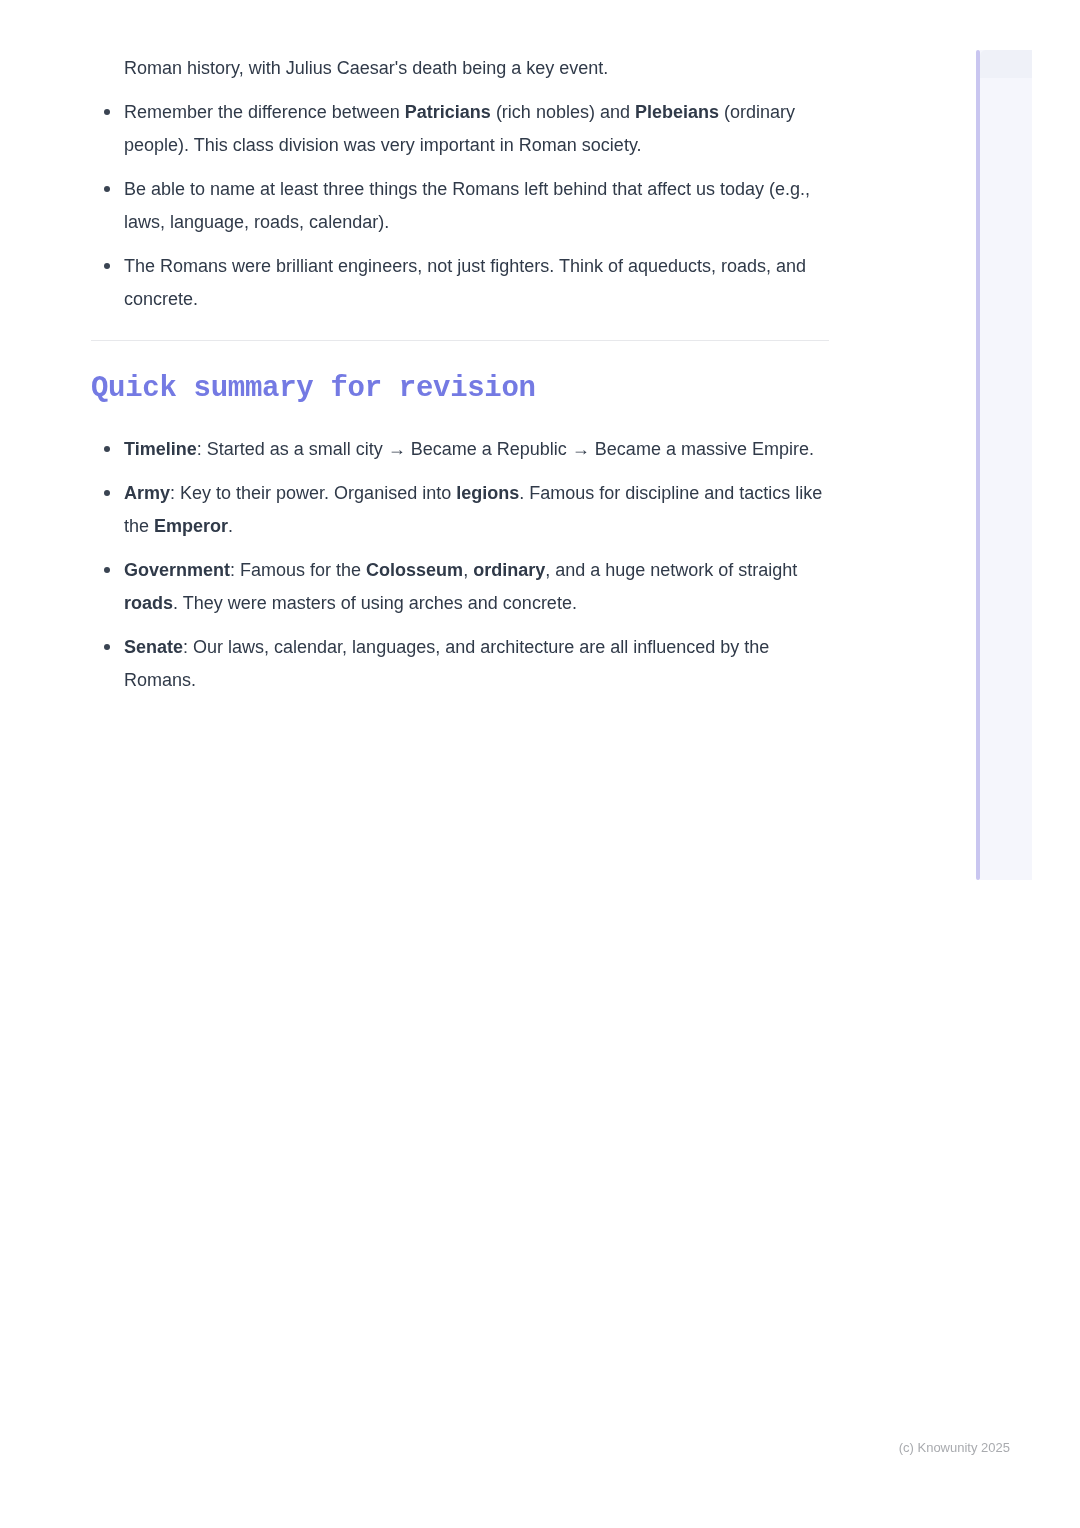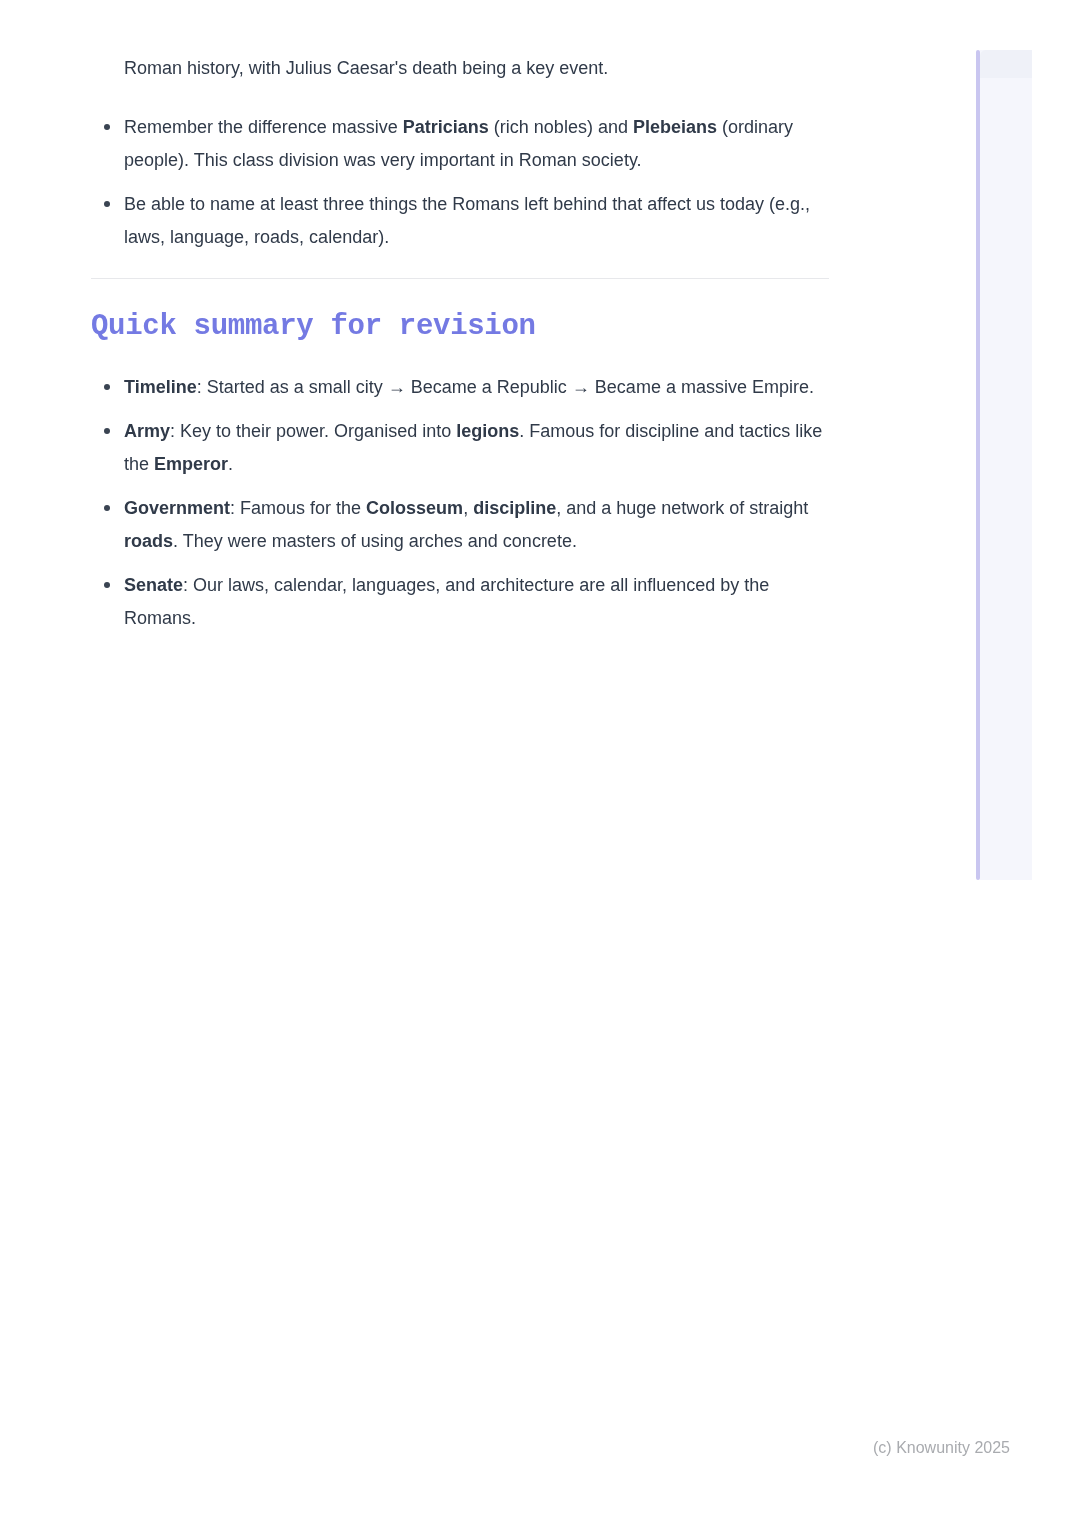--- a/index.html
+++ b/index.html
@@ -9,59 +9,60 @@
     --page-edge-line:#C9C6F0;
     --next-page-panel:#F5F6FC;
     --next-page-panel-top:#EFF1F8;
     --footer-text:#A9ABAF;
   }
   *{margin:0;padding:0;box-sizing:border-box;}
   html,body{width:1080px;height:1528px;background:#ffffff;overflow:hidden;}
   body{font-family:"Liberation Sans", sans-serif;color:var(--body-text);}
   .page{position:relative;width:1080px;height:1528px;background:#ffffff;}
   .content{position:absolute;left:91px;top:0;width:738px;padding-top:52px;}
-  .cont-para{font-size:18px;line-height:33px;margin-left:33px;margin-bottom:26px;}
+  .cont-para{font-size:18px;line-height:33px;margin-left:33px;margin-bottom:11px;}
   ul.doc-list{list-style:none;margin:0;padding:0;}
   ul.doc-list li{position:relative;padding-left:33px;font-size:18px;line-height:33px;margin-bottom:11px;}
   ul.doc-list .dot{position:absolute;left:13px;top:13px;width:6px;height:6px;border-radius:50%;background:#3A4452;}
   ul.doc-list .b, .cont-para .b{font-weight:700;}
   hr.section-divider{border:none;height:1px;background:var(--divider);margin:24px 0 0 0;}
   h2.section-heading{color:var(--heading);font-size:29px;line-height:36px;font-weight:700;
     letter-spacing:-0.3px;margin:30px 0 26px 0;font-family:Liberation Mono, monospace;}
   .page-edge-line{position:absolute;left:976px;top:50px;width:4px;height:830px;
     background:var(--page-edge-line);border-radius:2px;}
   .next-page-panel{position:absolute;left:980px;top:50px;width:52px;height:830px;
     background:var(--next-page-panel);}
   .next-page-panel-top{width:100%;height:28px;background:var(--next-page-panel-top);
     border-top-left-radius:6px;}
-  .footer{position:absolute;top:1438px;right:70px;font-size:16px;line-height:20px;
+  .footer{position:absolute;top:1438px;right:70px;font-size:13px;line-height:20px;
     color:var(--footer-text);}
 </style>
 </head>
 <body>
 
 <div class="page">
 
   <div class="content">
 
     <p class="cont-para"><span>Roman history, with Julius Caesar's death being a key event.</span></p>
 
     <ul class="doc-list">
-        <li><span class="dot"></span><span>Remember the difference massive </span><span class="b">Patricians</span><span> (rich nobles) and </span><span class="b">Plebeians</span><span> (ordinary people). This class division was very important in Roman society.</span></li>
+        <li><span class="dot"></span><span>Remember the difference between </span><span class="b">Patricians</span><span> (rich nobles) and </span><span class="b">Plebeians</span><span> (ordinary people). This class division was very important in Roman society.</span></li>
         <li><span class="dot"></span><span>Be able to name at least three things the Romans left behind that affect us today (e.g., laws, language, roads, calendar).</span></li>
+        <li><span class="dot"></span><span>The Romans were brilliant engineers, not just fighters. Think of aqueducts, roads, and concrete.</span></li>
       </ul>
 
     <hr class="section-divider">
 
     <h2 class="section-heading">Quick summary for revision</h2>
 
     <ul class="doc-list">
         <li><span class="dot"></span><span class="b">Timeline</span><span>: Started as a small city → Became a Republic → Became a massive Empire.</span></li>
         <li><span class="dot"></span><span class="b">Army</span><span>: Key to their power. Organised into </span><span class="b">legions</span><span>. Famous for discipline and tactics like the </span><span class="b">Emperor</span><span>.</span></li>
-        <li><span class="dot"></span><span class="b">Government</span><span>: Famous for the </span><span class="b">Colosseum</span><span>, </span><span class="b">discipline</span><span>, and a huge network of straight </span><span class="b">roads</span><span>. They were masters of using arches and concrete.</span></li>
+        <li><span class="dot"></span><span class="b">Government</span><span>: Famous for the </span><span class="b">Colosseum</span><span>, </span><span class="b">ordinary</span><span>, and a huge network of straight </span><span class="b">roads</span><span>. They were masters of using arches and concrete.</span></li>
         <li><span class="dot"></span><span class="b">Senate</span><span>: Our laws, calendar, languages, and architecture are all influenced by the Romans.</span></li>
       </ul>
 
   </div>
 
   <div class="page-edge-line"></div>
 
   <div class="next-page-panel">
     <div class="next-page-panel-top"></div>
   </div>

